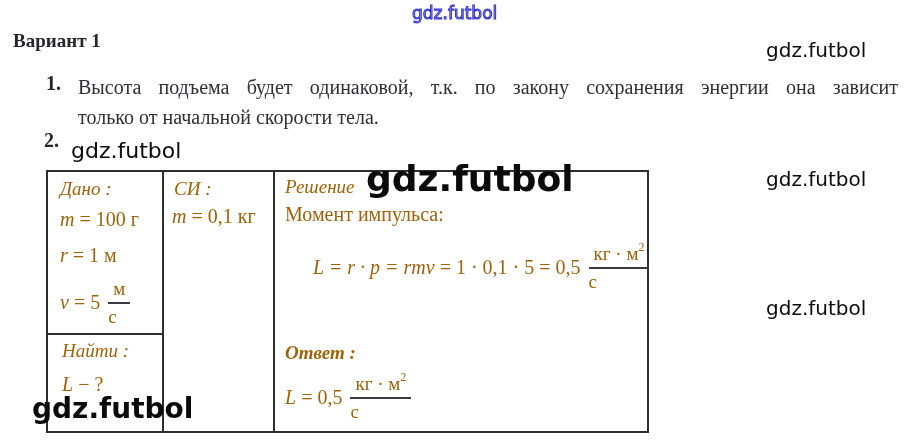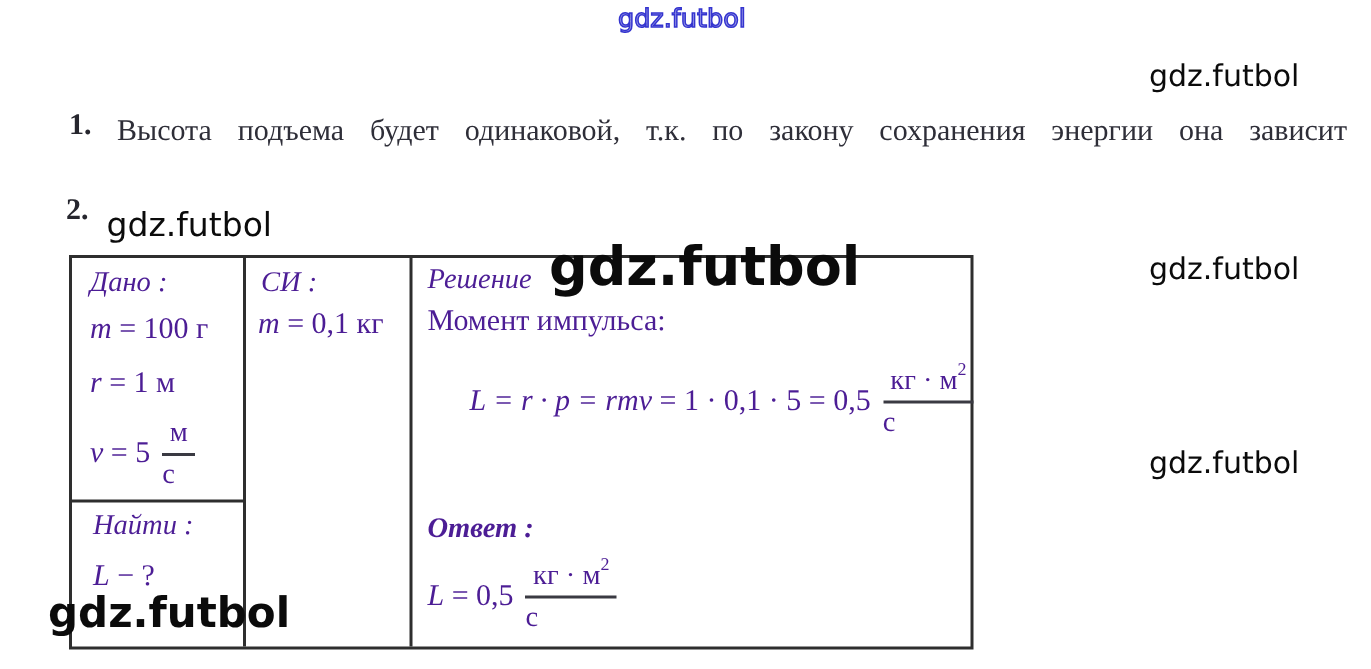--- a/index.html
+++ b/index.html
@@ -60,46 +60,48 @@
     width: 603px; height: 263px;
     border: 2px solid #2e2e2e;
     box-sizing: border-box;
     font-size: 20px;
   }
   .vline { position: absolute; top: 0; bottom: 0; width: 2px; background: #2e2e2e; }
   .v1 { left: 114px; }
   .v2 { left: 225px; }
   .hline { position: absolute; left: 0; top: 161px; width: 116px; height: 2px; background: #2e2e2e; }
 
-  .cell { position: absolute; white-space: nowrap; color: #4c1d95; }
+  .cell { position: absolute; white-space: nowrap; color: #a16207; }
   .hdr { font-style: italic; font-size: 19px; }
   .mi { font-style: italic; }
 
   .mrow { display: inline-flex; align-items: center; gap: 8px; }
   .frac {
     display: inline-flex; flex-direction: column; 
     font-size: 19px; line-height: 1.05;
   }
   .fnum { border-bottom: 2px solid #3a3a42; padding: 0 5px 3px; }
   .fden { padding-top: 3px; }
   .msup { font-size: 12px; line-height: 0; position: relative; top: -2px; }
 </style>
 </head>
 <body>
 
 <div class="page">
 
   <div class="wm-blue">gdz.futbol</div>
+  <div class="variant">Вариант 1</div>
   <div class="wm wm-r1">gdz.futbol</div>
   <div class="wm wm-r2">gdz.futbol</div>
   <div class="wm wm-r3">gdz.futbol</div>
 
   <div class="pnum p1num">1.</div>
   <div class="p1text">
     <div class="p1l1">Высота подъема будет одинаковой, т.к. по закону сохранения энергии она зависит</div>
+    <div class="p1l2">только от начальной скорости тела.</div>
   </div>
 
   <div class="pnum p2num">2.</div>
   <div class="wm wm-after2">gdz.futbol</div>
 
   <div class="tbl">
     <div class="vline v1"></div>
     <div class="vline v2"></div>
     <div class="hline"></div>
 

